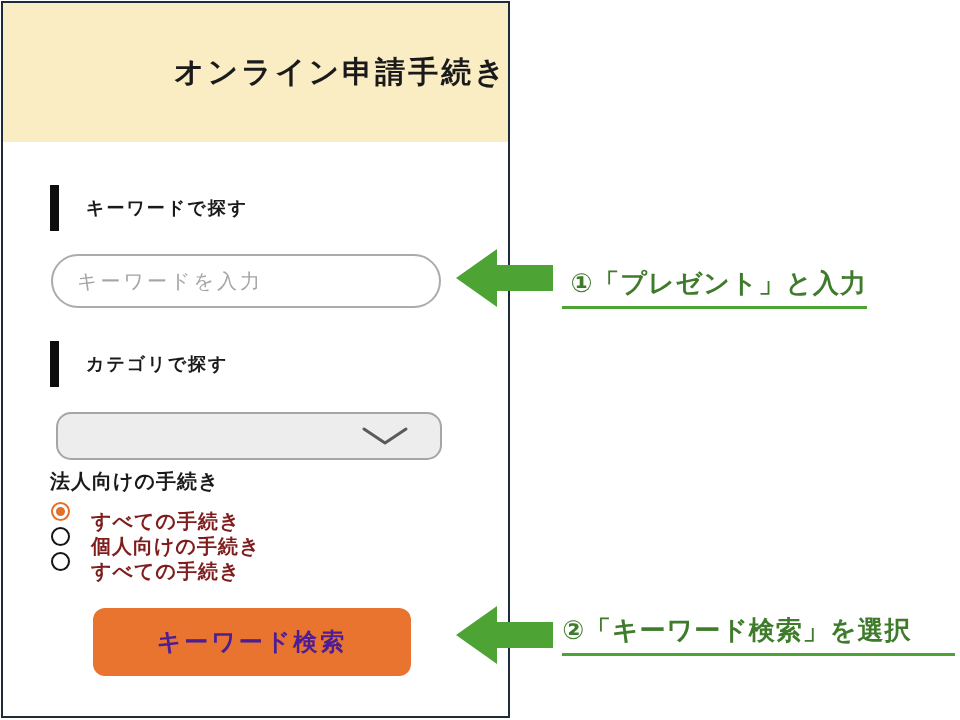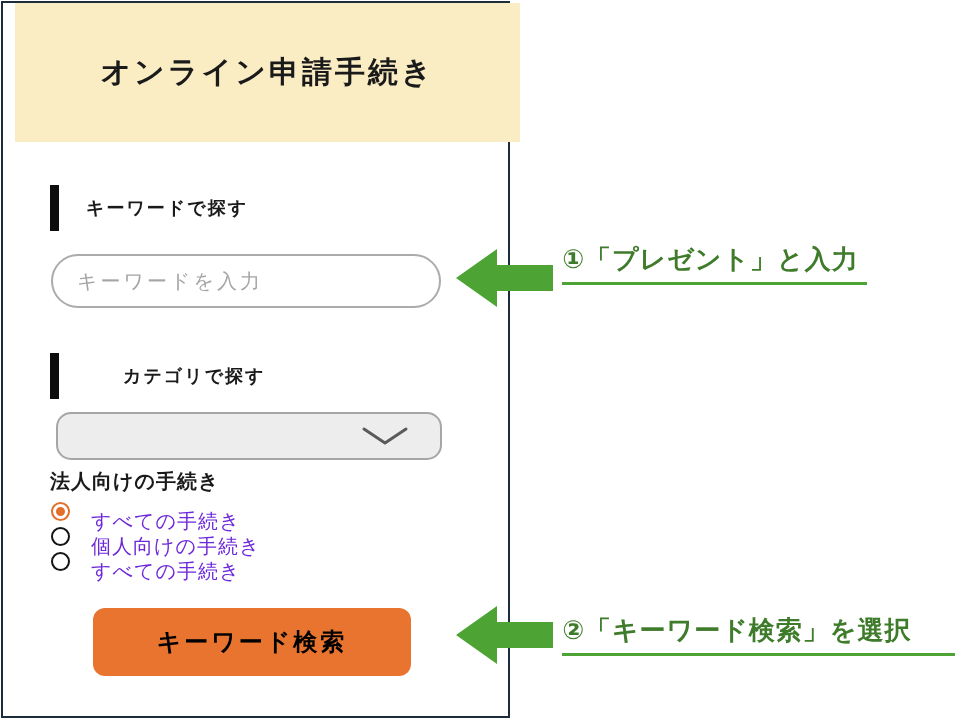--- a/index.html
+++ b/index.html
@@ -3,29 +3,29 @@
 <meta charset="utf-8">
 <style>
   * { margin:0; padding:0; box-sizing:border-box; }
   html,body { width:960px; height:720px; background:#ffffff; overflow:hidden;
               font-family:"Liberation Sans","DejaVu Sans",sans-serif; }
   .stage { position:relative; width:960px; height:720px; background:#fff; }
 
   
   .panel { position:absolute; left:1px; top:1px; width:509px; height:717px;
            border:2.5px solid #1d2c3a; background:#ffffff; }
-  .panel-header { position:absolute; left:12px; top:0; width:100%; height:139px;
-                  background:#faedc4; display:flex; align-items:center; justify-content:center; }
+  .panel-header { position:absolute; left:0; top:0; width:100%; height:139px;
+                  background:#faedc4; display:flex; align-items:center; justify-content:flex-end; }
   .panel-title { font-size:30px; font-weight:bold; color:#1a1a1a; letter-spacing:3px; white-space:nowrap; }
 
   .section-heading { position:absolute; left:47px; display:flex; align-items:center; height:46px; }
   .section-heading .bar { width:9px; height:46px; background:#0d0d0d; margin-right:27px; }
   .section-heading .txt { font-size:18px; font-weight:bold; color:#1a1a1a; letter-spacing:2px; white-space:nowrap; }
   .sh-keyword { top:182px; }
-  .sh-category { top:350px;gap:37px; }
+  .sh-category { top:338px; }
 
   .keyword-input { position:absolute; left:48px; top:251px; width:390px; height:54px;
                    border:2px solid #ababab; border-radius:27px; background:#fff;
                    font-size:20px; letter-spacing:3px; color:#333; padding:0 0 0 24px; outline:none;
                    font-family:"Liberation Sans","DejaVu Sans",sans-serif; }
   .keyword-input::placeholder { color:#a5a5a5; opacity:1; }
 
   .dropdown { position:absolute; left:53px; top:409px; width:386px; height:48px;
               background:#ededed; border:2px solid #a6a6a6; border-radius:15px;
               display:flex; align-items:center; justify-content:flex-end; padding-right:32px; cursor:pointer; }
@@ -33,35 +33,35 @@
 
   .proc-label { position:absolute; left:47px; top:465px; font-size:20px; font-weight:bold;
                 color:#1a1a1a; letter-spacing:1px; white-space:nowrap; }
   .radio-row { position:absolute; left:48px; height:24px; display:flex; align-items:center; cursor:pointer; }
   .radio-row.r0 { top:496px; } .radio-row.r1 { top:521px; } .radio-row.r2 { top:546px; }
   .radio { width:19px; height:19px; border-radius:50%; border:2.5px solid #141414;
            margin-right:21px; position:relative; flex:none; }
   .radio-row.selected .radio { border-color:#e2702b; }
   .radio-row.selected .radio::after { content:""; position:absolute; left:50%; top:50%;
            width:9px; height:9px; margin:-4.5px 0 0 -4.5px; border-radius:50%; background:#e2702b; }
-  .radio-label { font-size:20px; font-weight:normal; color:#6d28d9; letter-spacing:1px; white-space:nowrap;margin-top:20px; }
+  .radio-label { font-size:20px; font-weight:bold; color:#7f1d1d; letter-spacing:1px; white-space:nowrap;margin-top:20px; }
 
   .search-button { position:absolute; left:90px; top:605px; width:318px; height:68px;
                    background:#e8742f; border:none; border-radius:12px; cursor:pointer;
-                   color:#000000; font-size:24px; font-weight:bold; letter-spacing:3px;
+                   color:#4c1d95; font-size:24px; font-weight:bold; letter-spacing:3px;
                    display:flex; align-items:center; justify-content:center;
                    font-family:"Liberation Sans","DejaVu Sans",sans-serif; }
 
   
   .arrow { position:absolute; left:456px; width:97px; height:58px; z-index:5; }
   .arrow.a1 { top:249px; } .arrow.a2 { top:606px; }
   .ann-text { position:absolute; left:562px; z-index:5; font-size:26px; font-weight:bold;
               color:#3e7b2a; letter-spacing:1px; white-space:nowrap;
               border-bottom:3px solid #4da434; padding-bottom:5px; }
-  .ann-text.t1 { top:242px; width:305px; }
+  .ann-text.t1 { top:266px; width:305px;text-align:right; }
   .ann-text.t2 { top:613px; width:393px; }
 </style>
 </head>
 <body>
 
 <div class="stage">
 
   <div class="panel">
 
     <div class="panel-header">

